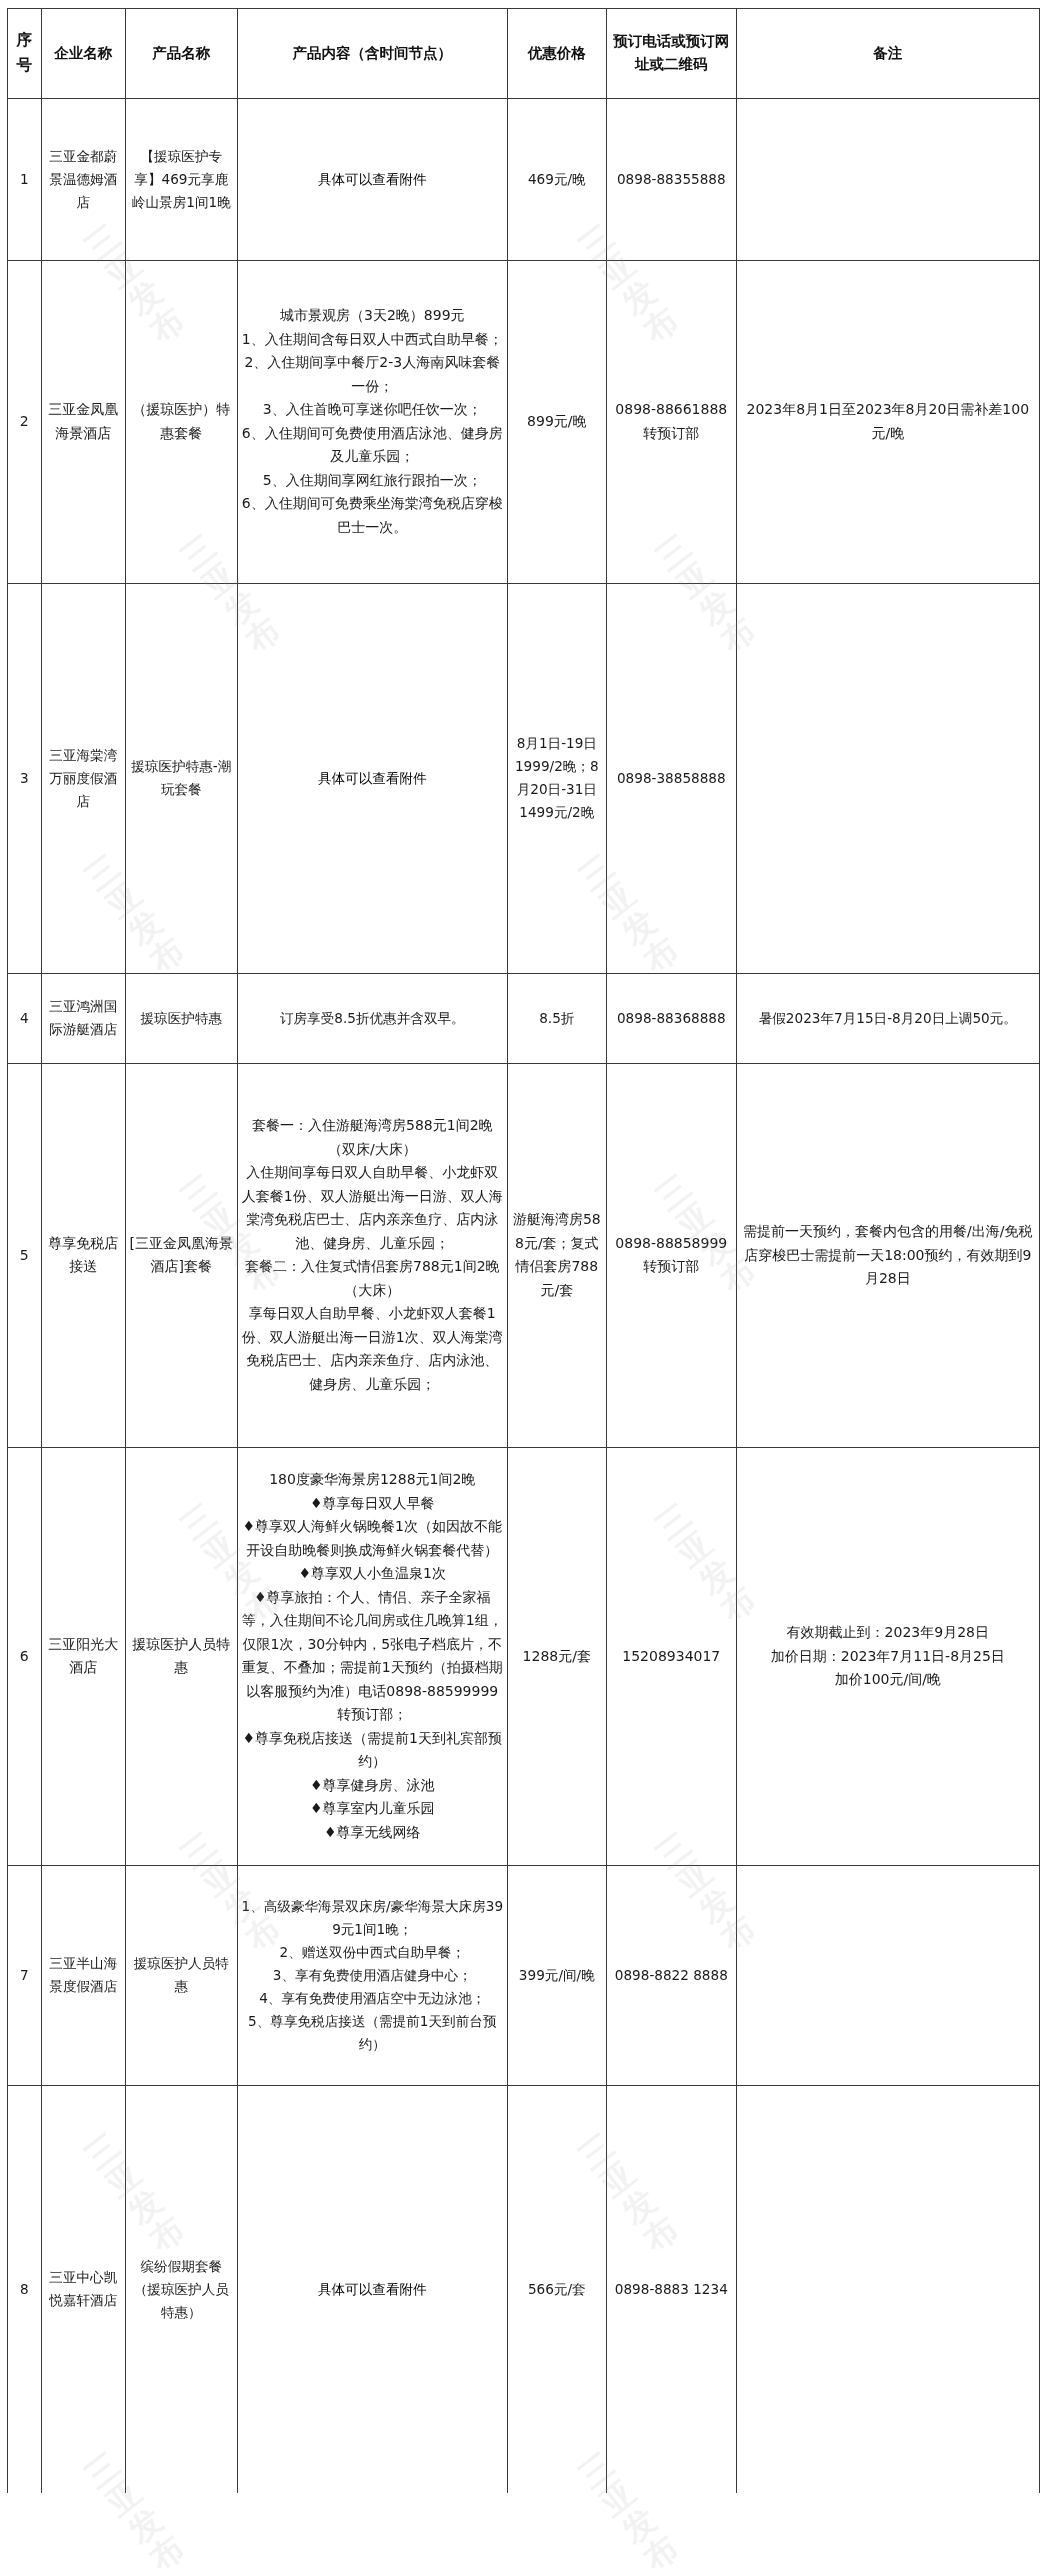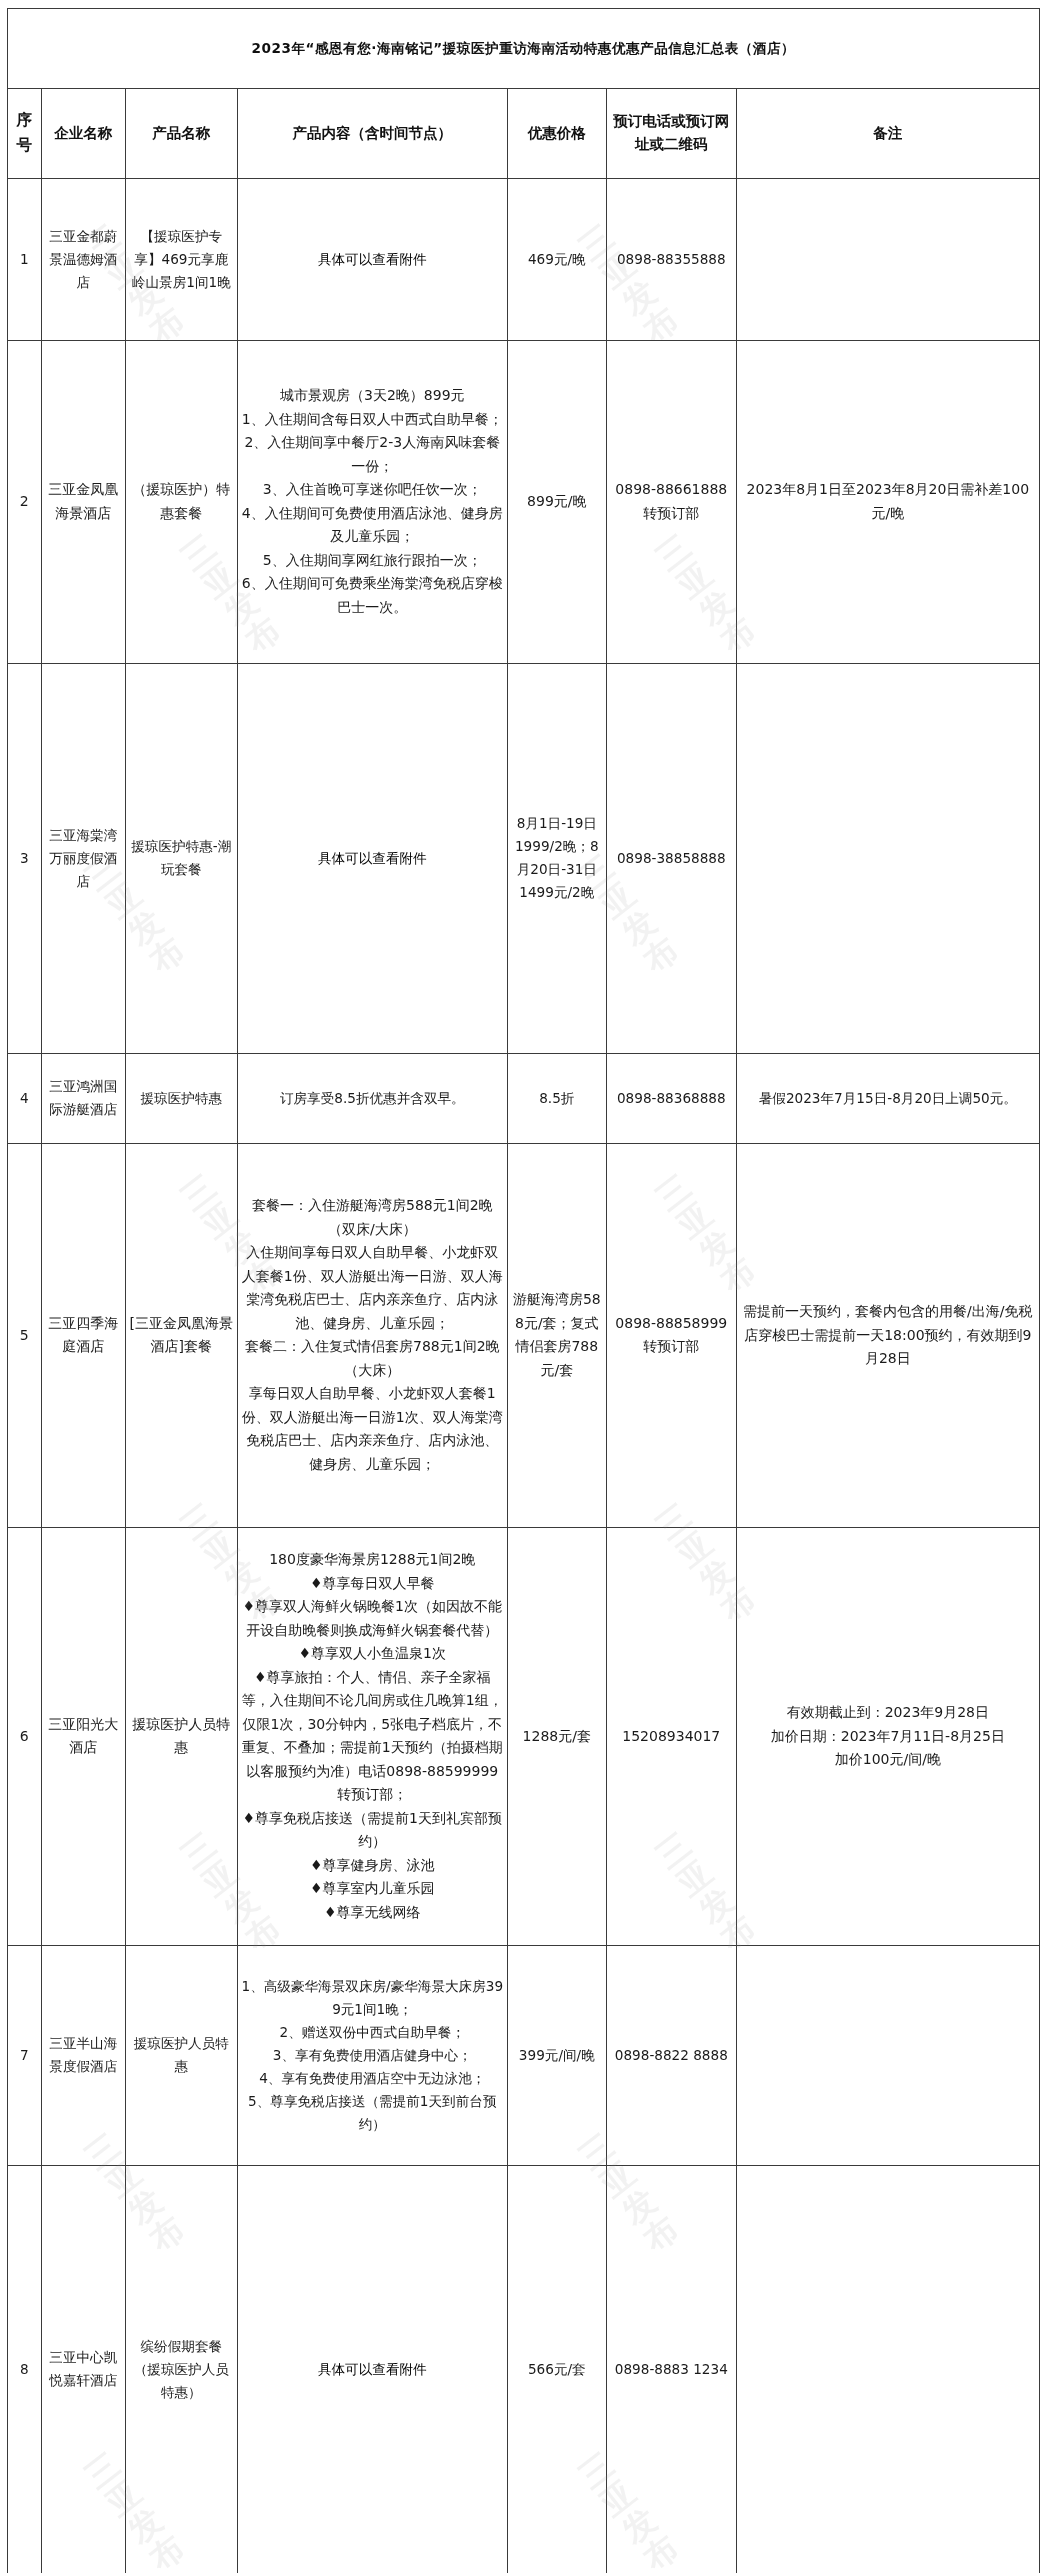--- a/index.html
+++ b/index.html
@@ -55,23 +55,20 @@
   <colgroup>
     <col style="width:34px">
     <col style="width:84px">
     <col style="width:112px">
     <col style="width:270px">
     <col style="width:99px">
     <col style="width:130px">
     <col style="width:303px">
   </colgroup>
   <tbody>
-      <tr>
-    <td colspan="7" class="title-cell">2023年“感恩有您·海南铭记”援琼医护重访海南活动特惠优惠产品信息汇总表（酒店）</td>
-  </tr>
   <tr class="hdr">
     <th class="seq">序号</th>
     <th>企业名称</th>
     <th>产品名称</th>
     <th>产品内容（含时间节点）</th>
     <th>优惠价格</th>
     <th>预订电话或预订网址或二维码</th>
     <th>备注</th>
   </tr>
 
@@ -87,21 +84,21 @@
 
   <tr class="row2">
     <td>2</td>
     <td>三亚金凤凰海景酒店</td>
     <td>（援琼医护）特惠套餐</td>
     <td class="c-content">
       <span class="line">城市景观房（3天2晚）899元</span>
       <span class="line">1、入住期间含每日双人中西式自助早餐；</span>
       <span class="line">2、入住期间享中餐厅2-3人海南风味套餐一份；</span>
       <span class="line">3、入住首晚可享迷你吧任饮一次；</span>
-      <span class="line">4、入住期间可免费使用酒店泳池、健身房及儿童乐园；</span>
+      <span class="line">6、入住期间可免费使用酒店泳池、健身房及儿童乐园；</span>
       <span class="line">5、入住期间享网红旅行跟拍一次；</span>
       <span class="line">6、入住期间可免费乘坐海棠湾免税店穿梭巴士一次。</span>
     </td>
     <td>899元/晚</td>
     <td>0898-88661888转预订部</td>
     <td>2023年8月1日至2023年8月20日需补差100元/晚</td>
   </tr>
 
   <tr class="row3">
     <td>3</td>
@@ -118,21 +115,21 @@
     <td>三亚鸿洲国际游艇酒店</td>
     <td>援琼医护特惠</td>
     <td>订房享受8.5折优惠并含双早。</td>
     <td>8.5折</td>
     <td>0898-88368888</td>
     <td>暑假2023年7月15日-8月20日上调50元。</td>
   </tr>
 
   <tr class="row5">
     <td>5</td>
-    <td>三亚四季海庭酒店</td>
+    <td>尊享免税店接送</td>
     <td>[三亚金凤凰海景酒店]套餐</td>
     <td class="c-content">
       <span class="line">套餐一：入住游艇海湾房588元1间2晚（双床/大床）</span>
       <span class="line">入住期间享每日双人自助早餐、小龙虾双人套餐1份、双人游艇出海一日游、双人海棠湾免税店巴士、店内亲亲鱼疗、店内泳池、健身房、儿童乐园；</span>
       <span class="line">套餐二：入住复式情侣套房788元1间2晚（大床）</span>
       <span class="line">享每日双人自助早餐、小龙虾双人套餐1份、双人游艇出海一日游1次、双人海棠湾免税店巴士、店内亲亲鱼疗、店内泳池、健身房、儿童乐园；</span>
     </td>
     <td>游艇海湾房588元/套；复式情侣套房788元/套</td>
     <td>0898-88858999转预订部</td>
     <td>需提前一天预约，套餐内包含的用餐/出海/免税店穿梭巴士需提前一天18:00预约，有效期到9月28日</td>

